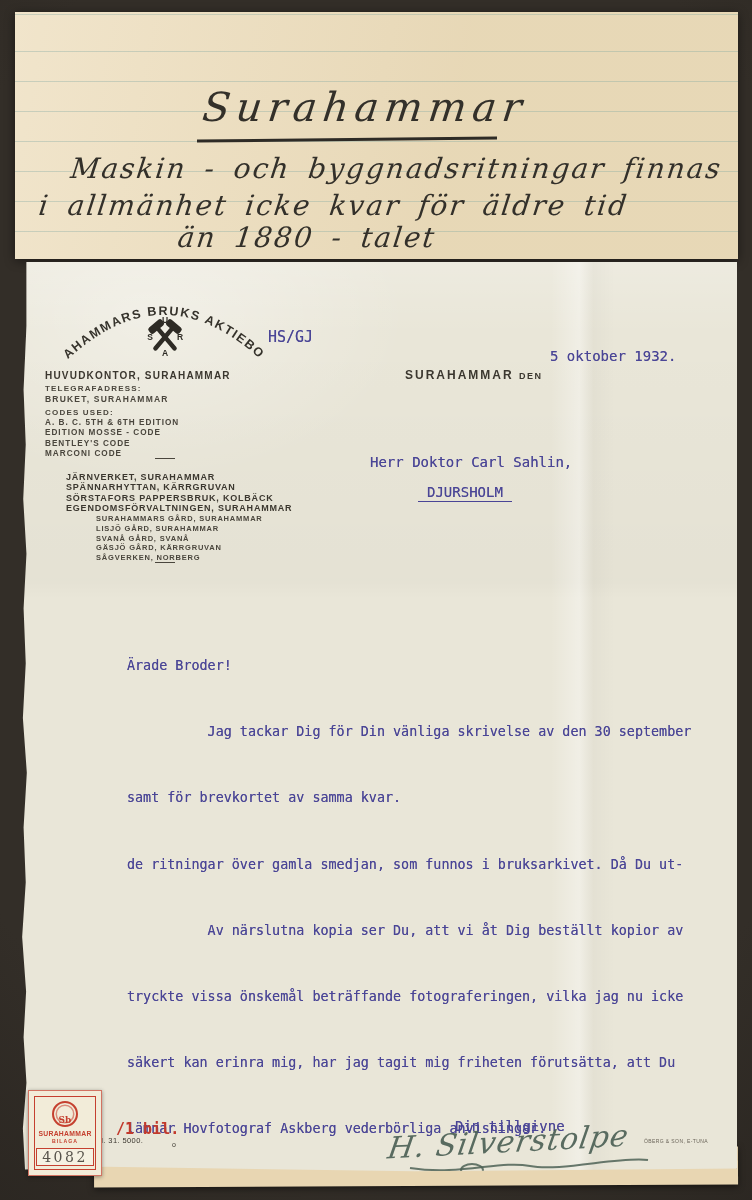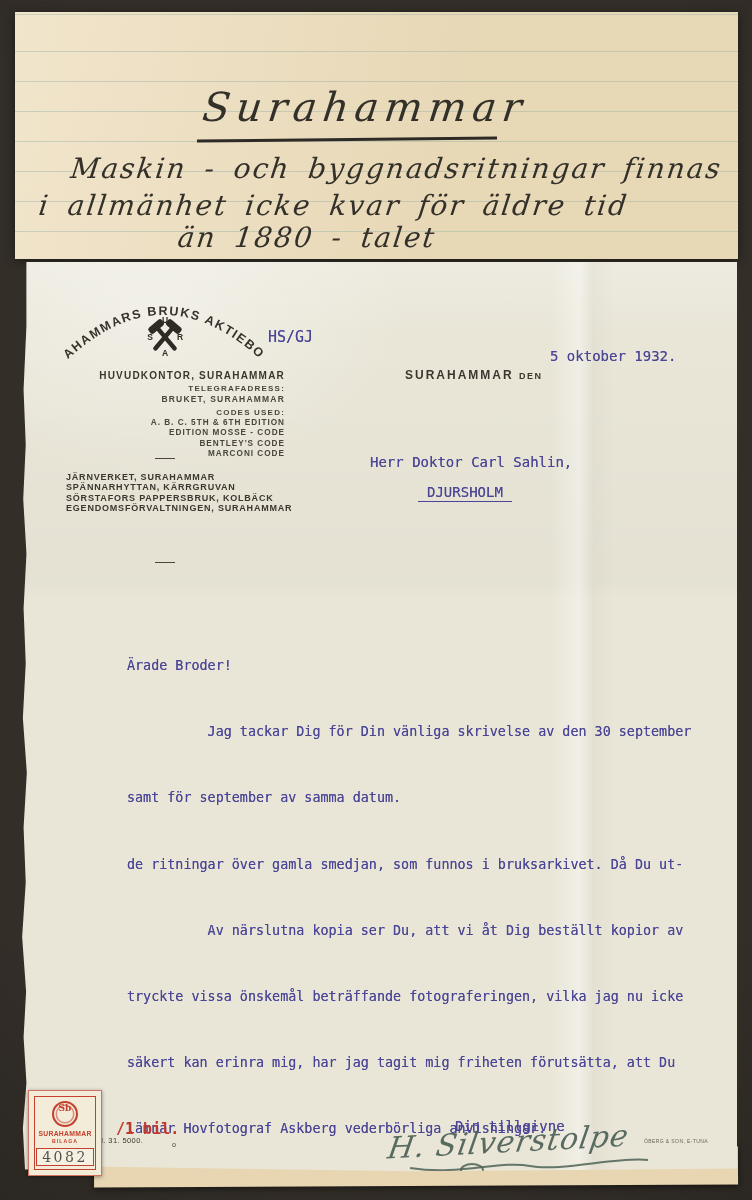--- a/index.html
+++ b/index.html
@@ -35,21 +35,21 @@
       linear-gradient(180deg, rgba(255,255,255,0.2) 0%, rgba(255,255,255,0) 8%, rgba(0,0,0,0.02) 35%, rgba(255,255,255,0) 37%),
       radial-gradient(60% 30% at 18% 6%, rgba(255,255,255,0.35), rgba(255,255,255,0) 60%),
       #e9e6d8;
     box-shadow:0 3px 12px rgba(0,0,0,0.5);
     clip-path:polygon(0.9% 0%,100% 0%,100% 99.4%,55% 99.7%,12% 99.2%,0.7% 99.5%,
       0.4% 95%,0.9% 90%,0.5% 85%,0.85% 80%,0.3% 74%,0.8% 68%,0.5% 62%,0.95% 56%,
       0.4% 50%,0.8% 44%,0.5% 38%,0.9% 32%,0.45% 26%,0.8% 20%,0.5% 14%,0.9% 7%);}
 
   
   .print{position:absolute;color:#3b372f;font-family:"Liberation Sans", sans-serif;white-space:nowrap;}
-  .lh-center{left:25px;width:240px;text-align:right;}
+  .lh-center{left:25px;width:240px;text-align:left;}
   .lh-office{top:108px;font-size:10px;font-weight:bold;letter-spacing:1.2px;}
   .lh-tel-label{top:122px;font-size:8px;font-weight:bold;letter-spacing:1.2px;color:#4a463d;}
   .lh-tel-value{top:132px;font-size:8.5px;font-weight:bold;letter-spacing:1.2px;color:#4a463d;}
   .lh-codes-label{top:146px;font-size:8px;font-weight:bold;letter-spacing:1.2px;color:#4a463d;}
   .lh-code{font-size:8.2px;font-weight:bold;letter-spacing:1px;color:#4a463d;height:10.4px;line-height:10.4px;}
   .lh-codes-list{top:156px;}
   .lh-dash{position:absolute;left:135px;width:20px;border-top:1.4px solid #4a463d;}
   .lh-works{left:46px;top:210px;text-align:left;}
   .lh-work{font-size:9px;font-weight:bold;letter-spacing:0.8px;height:10.4px;line-height:10.4px;}
   .lh-estates{left:76px;top:252px;text-align:left;}
@@ -82,21 +82,21 @@
   .sig-flourish{position:absolute;left:360px;top:880px;}
 
   
   .stamp{position:absolute;left:28px;top:1090px;width:72px;height:84px;z-index:4;
     background:#f2ecd9;border:1px solid rgba(197,64,47,0.7);
     box-shadow:0 1px 4px rgba(0,0,0,0.4);display:flex;align-items:center;justify-content:center;}
   .stamp-inner{width:60px;height:72px;border:1.4px solid #c5402f;display:flex;flex-direction:column;
     align-items:center;justify-content:center;gap:1px;}
   .stamp-circle{width:22px;height:22px;border-radius:50%;border:2px solid #c5402f;
     box-shadow:inset 0 0 0 1.5px #f2ecd9, inset 0 0 0 3px rgba(197,64,47,0.55);
-    display:flex;align-items:flex-start;justify-content:center;margin-bottom:2px;}
+    display:flex;align-items:flex-end;justify-content:center;margin-bottom:2px;}
   .stamp-monogram{font-family:"DejaVu Serif", serif;font-weight:bold;font-size:9px;color:#c5402f;}
   .stamp-title{font-size:6.8px;font-weight:bold;color:#c5402f;letter-spacing:0.3px;}
   .stamp-sub{font-size:5.2px;font-weight:bold;color:#c5402f;letter-spacing:1px;}
   .stamp-number{margin-top:3px;border:1px solid #c5402f;padding:0 5px;
     font-family:"DejaVu Serif", serif;font-size:14px;letter-spacing:2.5px;color:#57534b;
     background:rgba(255,255,255,0.25);}
 </style>
 </head>
 <body>
 
@@ -148,36 +148,43 @@
       <div class="lh-code">BENTLEY'S CODE</div>
       <div class="lh-code">MARCONI CODE</div>
     </div>
     <div class="lh-dash" style="top:196px;"></div>
     <div class="print lh-works">
       <div class="lh-work">JÄRNVERKET, SURAHAMMAR</div>
       <div class="lh-work">SPÄNNARHYTTAN, KÄRRGRUVAN</div>
       <div class="lh-work">SÖRSTAFORS PAPPERSBRUK, KOLBÄCK</div>
       <div class="lh-work">EGENDOMSFÖRVALTNINGEN, SURAHAMMAR</div>
     </div>
+    <div class="print lh-estates">
+      <div class="lh-estate">SURAHAMMARS GÅRD, SURAHAMMAR</div>
+      <div class="lh-estate">LISJÖ GÅRD, SURAHAMMAR</div>
+      <div class="lh-estate">SVANÅ GÅRD, SVANÅ</div>
+      <div class="lh-estate">GÄSJÖ GÅRD, KÄRRGRUVAN</div>
+      <div class="lh-estate">SÅGVERKEN, NORBERG</div>
+    </div>
     <div class="lh-dash" style="top:300px;"></div>
 
     <div class="typed ref-mark">HS/GJ</div>
     <div class="print dateline-place">
       <span>SURAHAMMAR</span>
       <span class="dateline-den">DEN</span>
     </div>
     <div class="typed date-typed">5 oktober 1932.</div>
 
     <div class="typed recipient-1">Herr Doktor Carl Sahlin,</div>
     <div class="typed recipient-2">DJURSHOLM</div>
 
     <div class="typed body-block">
       <div class="body-line">Ärade Broder!</div>
       <div class="body-line">          Jag tackar Dig för Din vänliga skrivelse av den 30 september</div>
-      <div class="body-line">samt för september av samma datum.</div>
+      <div class="body-line">samt för brevkortet av samma kvar.</div>
       <div class="body-line">de ritningar över gamla smedjan, som funnos i bruksarkivet. Då Du ut-</div>
       <div class="body-line">          Av närslutna kopia ser Du, att vi åt Dig beställt kopior av</div>
       <div class="body-line">tryckte vissa önskemål beträffande fotograferingen, vilka jag nu icke</div>
       <div class="body-line">säkert kan erinra mig, har jag tagit mig friheten förutsätta, att Du</div>
       <div class="body-line">lämnar Hovfotograf Askberg vederbörliga anvisningar.</div>
       <div class="body-line">          Enligt Din önskan skola vi här försöka fotografera de detaljer</div>
       
       
       
       

